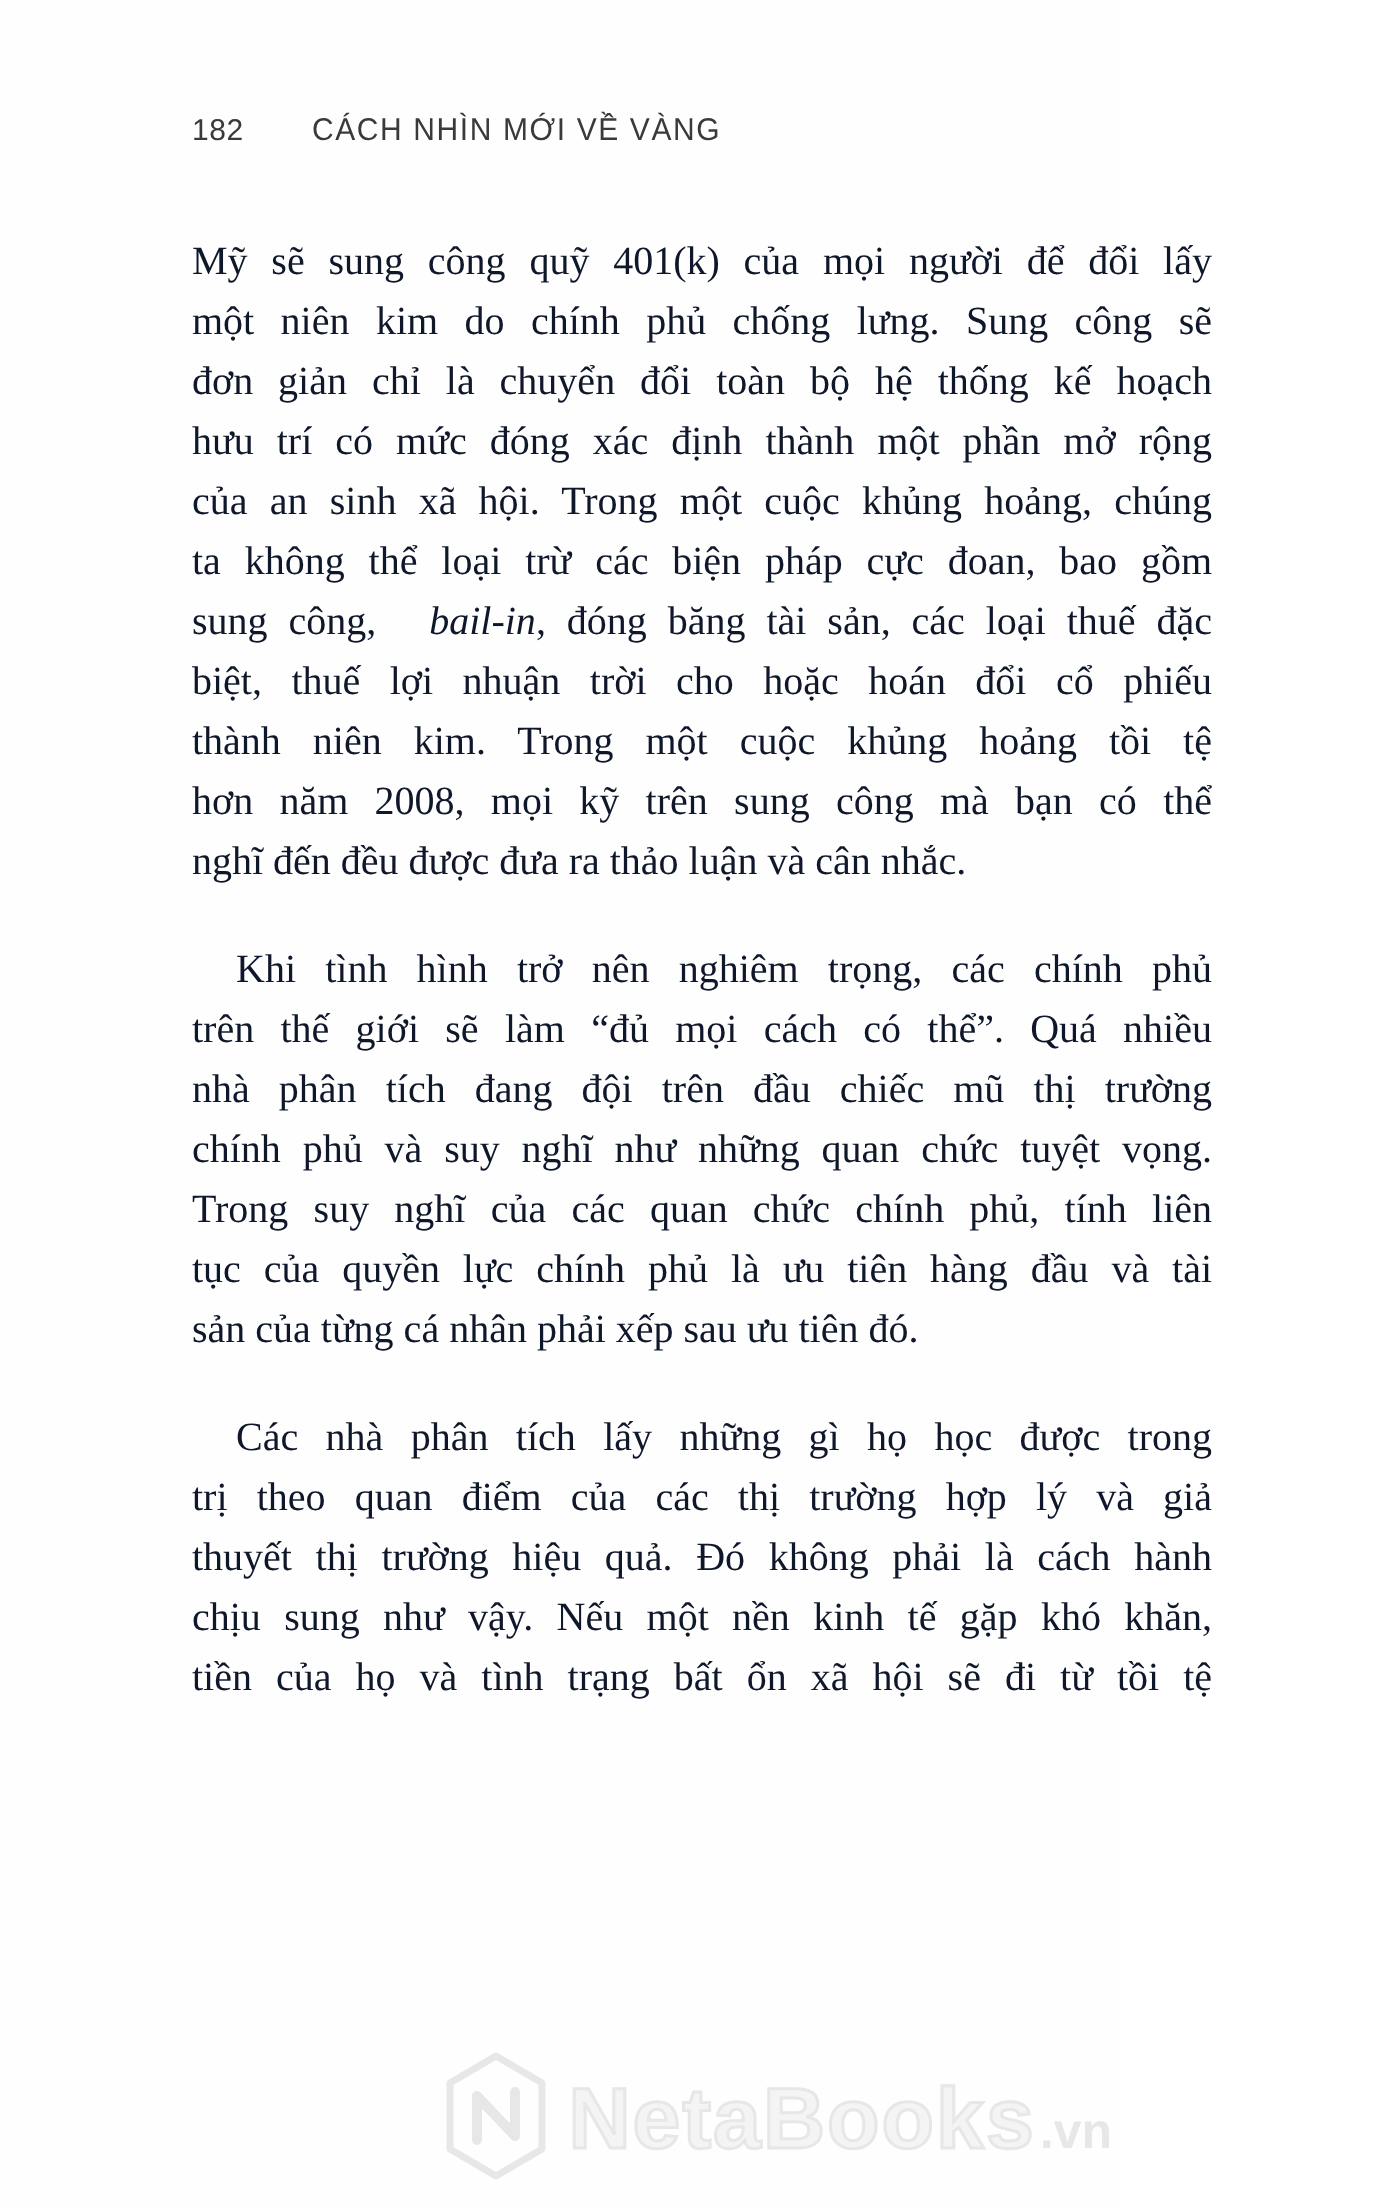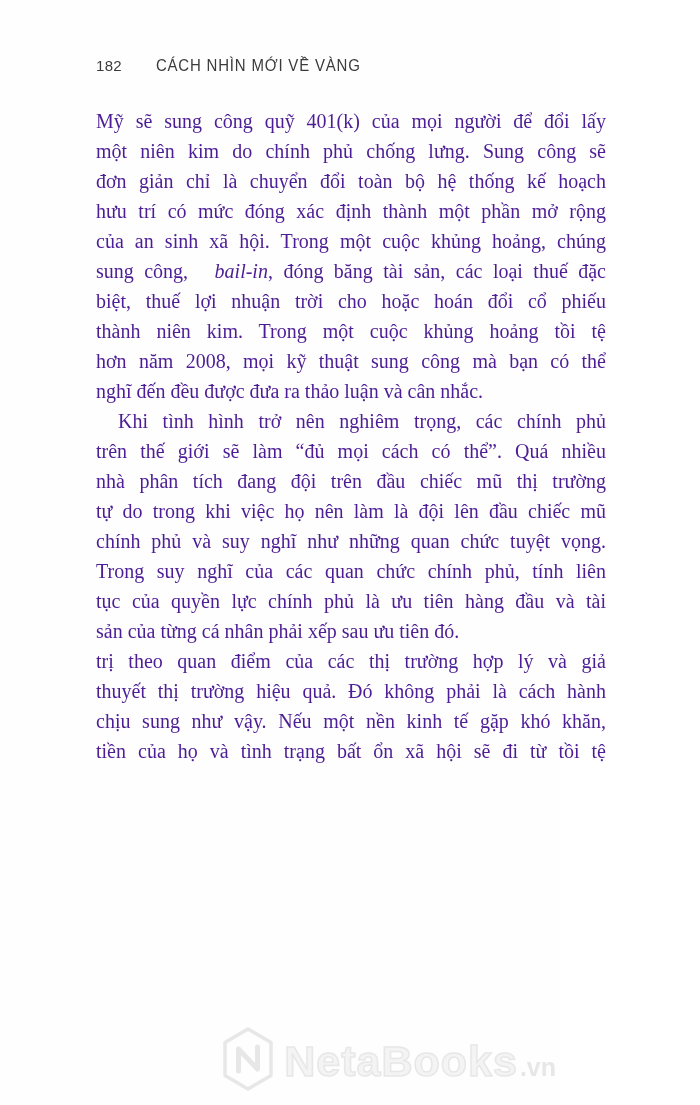--- a/index.html
+++ b/index.html
@@ -32,30 +32,30 @@
     display: inline-block;
     margin-right: 34px;
     letter-spacing: 0.3px;
   }
   .running-title {
     display: inline-block;
     transform: scaleY(1.05);
   }
   .content {
     position: absolute;
-    top: 106px;
+    top: 116px;
     left: 96px;
     width: 510px;
     font-family: "Liberation Serif", serif;
     font-size: 20px;
     line-height: 30px;
-    color: #4c1d95;
+    color: #0f172a;
   }
   .paragraph + .paragraph {
-    margin-top: 0;
+    margin-top: 24px;
   }
   .line {
     text-align: justify;
     text-align-last: justify;
   }
   .line.last {
     text-align-last: left;
   }
   .line.first-indent {
     text-indent: 22px;
@@ -102,39 +102,40 @@
   </div>
 
   <div class="content">
 
     <div class="paragraph">
       <div class="line">Mỹ sẽ sung công quỹ 401(k) của mọi người để đổi lấy</div>
       <div class="line">một niên kim do chính phủ chống lưng. Sung công sẽ</div>
       <div class="line">đơn giản chỉ là chuyển đổi toàn bộ hệ thống kế hoạch</div>
       <div class="line">hưu trí có mức đóng xác định thành một phần mở rộng</div>
       <div class="line">của an sinh xã hội. Trong một cuộc khủng hoảng, chúng</div>
+      <div class="line">ta không thể loại trừ các biện pháp cực đoan, bao gồm</div>
       <div class="line"><span>sung công, </span><em>bail-in</em><span>, đóng băng tài sản, các loại thuế đặc</span></div>
       <div class="line">biệt, thuế lợi nhuận trời cho hoặc hoán đổi cổ phiếu</div>
       <div class="line">thành niên kim. Trong một cuộc khủng hoảng tồi tệ</div>
-      <div class="line">hơn năm 2008, mọi kỹ thuật sung công mà bạn có thể</div>
+      <div class="line">hơn năm 2008, mọi kỹ trên sung công mà bạn có thể</div>
       <div class="line last">nghĩ đến đều được đưa ra thảo luận và cân nhắc.</div>
     </div>
 
     <div class="paragraph">
       <div class="line first-indent">Khi tình hình trở nên nghiêm trọng, các chính phủ</div>
       <div class="line">trên thế giới sẽ làm “đủ mọi cách có thể”. Quá nhiều</div>
       <div class="line">nhà phân tích đang đội trên đầu chiếc mũ thị trường</div>
-      <div class="line">tự do trong khi việc họ nên làm là đội lên đầu chiếc mũ</div>
       <div class="line">chính phủ và suy nghĩ như những quan chức tuyệt vọng.</div>
       <div class="line">Trong suy nghĩ của các quan chức chính phủ, tính liên</div>
       <div class="line">tục của quyền lực chính phủ là ưu tiên hàng đầu và tài</div>
       <div class="line last">sản của từng cá nhân phải xếp sau ưu tiên đó.</div>
     </div>
 
     <div class="paragraph">
+      <div class="line first-indent">Các nhà phân tích lấy những gì họ học được trong</div>
       <div class="line">trị theo quan điểm của các thị trường hợp lý và giả</div>
       <div class="line">thuyết thị trường hiệu quả. Đó không phải là cách hành</div>
       <div class="line">chịu sung như vậy. Nếu một nền kinh tế gặp khó khăn,</div>
       <div class="line">tiền của họ và tình trạng bất ổn xã hội sẽ đi từ tồi tệ</div>
     </div>
 
   </div>
 
   <div class="watermark">
     <span class="wm-logo">

